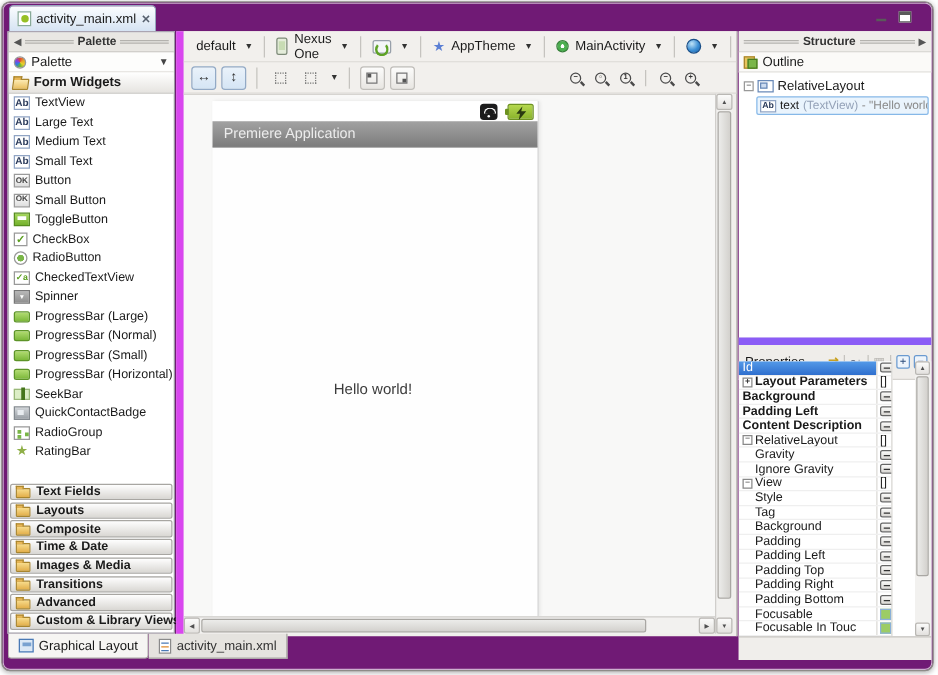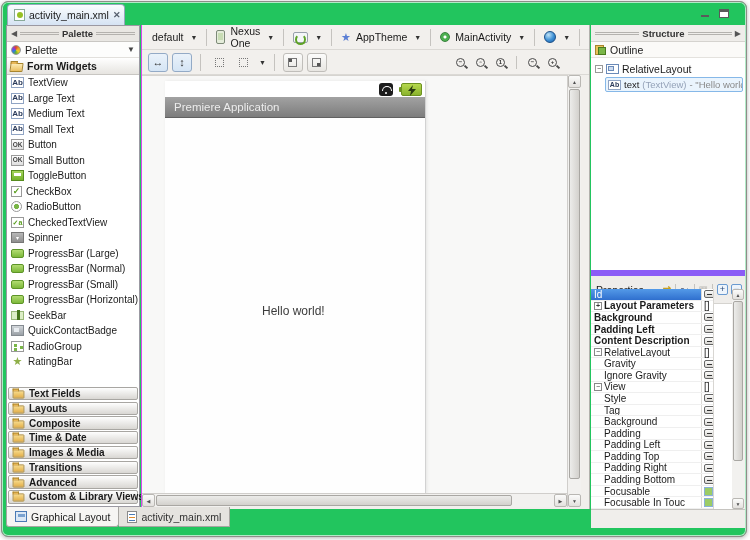--- a/index.html
+++ b/index.html
@@ -1,18 +1,18 @@
 <!DOCTYPE html>
 <html><head>
 <meta charset="utf-8">
 <style>
   * { margin:0; padding:0; box-sizing:border-box; }
   html,body { width:750px; height:540px; background:#fff; font-family:"Liberation Sans",sans-serif; color:#1a1a1a; overflow:hidden; }
   .win { position:absolute; left:1px; top:1px; width:746px; height:536px; border:1px solid #8e8c88; border-radius:7px;
-         background:#22c55e; box-shadow:0 1px 4px rgba(0,0,0,.3), inset 0 0 0 1px rgba(255,255,255,.65); overflow:hidden; }
+         background:#701a75; box-shadow:0 1px 4px rgba(0,0,0,.3), inset 0 0 0 1px rgba(255,255,255,.65); overflow:hidden; }
 
   
   .winbtns { position:absolute; top:5px; right:16px; display:flex; gap:6px; }
   .wbtn { width:13px; height:11px; display:flex; align-items:flex-end; justify-content:center; cursor:default; }
   .wbtn .minbar { width:8px; height:2px; background:#5a5a5a; margin-bottom:1px; }
   .wbtn .maxbox { width:10px; height:9px; border:1px solid #5a5a5a; border-top:3px solid #5a5a5a; background:#fff; }
 
   
   .tab-top { position:absolute; left:5px; top:2px; height:21px; width:118px; display:flex; align-items:center; gap:4px;
              padding:0 6px; border:1px solid #97a8bd; border-bottom:none; border-radius:4px 4px 0 0;
@@ -54,21 +54,21 @@
   .pic-badge::after { content:""; position:absolute; left:2px; top:2px; width:5px; height:4px; background:#e8ecf0; }
   .pic-radiogroup { border:1px solid #999; background:#fff; position:relative; }
   .pic-radiogroup::after { content:""; position:absolute; left:2px; top:2px; width:3px; height:3px; background:#7ab648; box-shadow:0 4px 0 #7ab648,6px 2px 0 #7ab648; }
   .pic-star { color:#8faf48; font-size:11px; }
   .pal-cats { position:absolute; bottom:1px; left:1px; right:1px; }
   .cat-bar { height:13.4px; margin-bottom:1.4px; display:flex; align-items:center; gap:4px; padding-left:3px;
              background:linear-gradient(#fefefe,#d9d7d3); border:1px solid #a8a6a2; border-radius:2px; font-size:10px; font-weight:bold; white-space:nowrap; }
   .cat-bar .fold { transform:scale(.9); }
 
   
-  .center { position:absolute; left:139px; top:23px; width:449px; height:484px; background:#f1efec; border-left:1px solid #d946ef; border-right:1px solid #b2b0ac; }
+  .center { position:absolute; left:139px; top:23px; width:449px; height:484px; background:#f1efec; border-left:6px solid #d946ef; border-right:1px solid #b2b0ac; }
   .tb { position:absolute; left:0; width:100%; height:25px; display:flex; align-items:center; background:#f2f0ed; border-bottom:1px solid #dbd9d5; font-size:10.5px; }
   .tb1 { top:0; padding-left:10px; gap:5px; }
   .tb2 { top:25px; padding-left:6px; gap:4px; }
   .vsep { width:1px; height:17px; background:#c5c3bf; margin:0 4px; flex:none; }
   .dd-chev { font-size:7px; color:#333; margin-left:2px; }
   .phone-ic { width:9px; height:14px; border:1px solid #7d8a78; border-radius:2px; background:#e4ecda; position:relative; flex:none; }
   .phone-ic::after { content:""; position:absolute; left:1px; top:2px; right:1px; bottom:3px; background:#c8dcB4; }
   .orient-ic { width:15px; height:11px; border:1px solid #98a0aa; background:#f4f6f8; border-radius:2px; position:relative; flex:none; }
   .orient-ic::after { content:""; position:absolute; right:1px; top:1px; width:7px; height:7px; border:2px solid #5ea226; border-top-color:transparent; border-radius:50%; }
   .star-ic { color:#5b7fd4; font-size:11px; }

